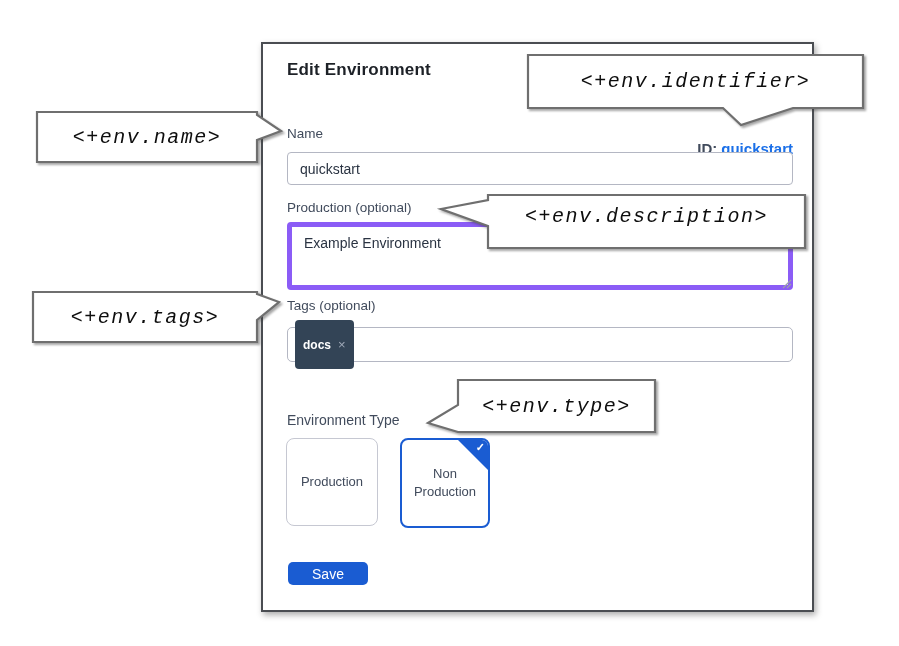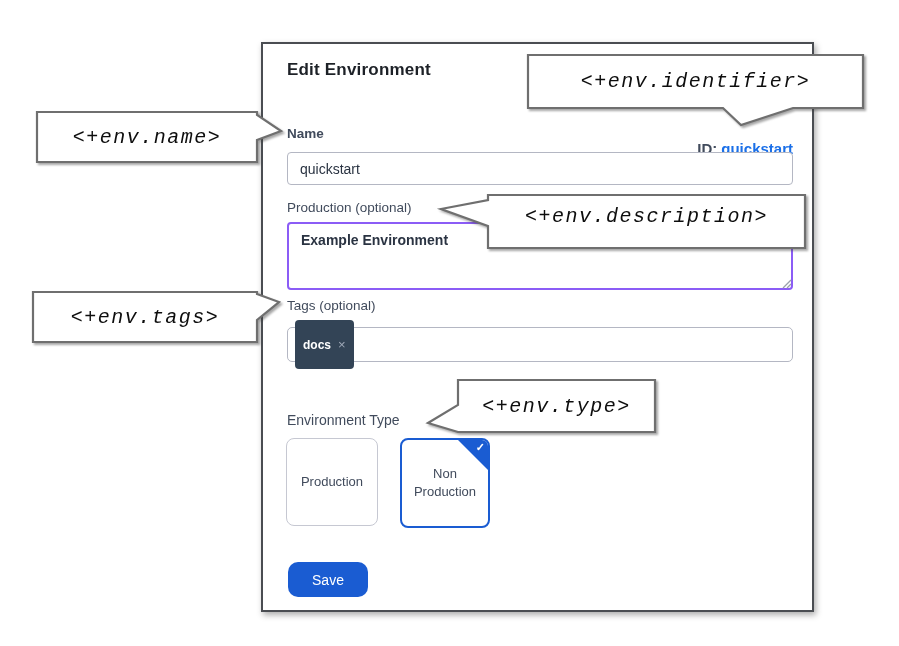--- a/index.html
+++ b/index.html
@@ -16,42 +16,42 @@
     box-shadow:2px 3px 6px rgba(40,40,40,.38);
   }
   .dialog-title {
     position:absolute; left:24px; top:16px;
     font-size:17px; font-weight:700; color:#1d2127; letter-spacing:.2px;
   }
   .field-label {
     position:absolute; left:24px;
     font-size:13.5px; font-weight:500; color:#414b5c;
   }
-  .lbl-name { top:82px;font-weight:bold; }
+  .lbl-name { top:82px; }
   .lbl-desc { top:156px; }
   .lbl-tags { top:254px; }
   .lbl-type { top:368px; font-size:14px; }
 
   .id-row {
     position:absolute; right:19px; top:96px;
     font-size:15px; font-weight:700; color:#414b5c;
   }
   .id-row a { color:#1a6fe8; text-decoration:none; margin-left:4px; cursor:pointer; }
 
   .text-input {
     position:absolute; left:24px; top:108px; width:506px; height:33px;
     border:1px solid #b4b7c3; border-radius:4px; background:#fff;
     padding:0 12px; font-family:"Liberation Sans",sans-serif;
     font-size:14px; font-weight:500; color:#2a3342; outline:none;
   }
   .desc-area {
     position:absolute; left:24px; top:178px; width:506px; height:68px;
-    border:2px solid #8b5cf6; border-radius:4px; background:#fff;
+    border:5px solid #8b5cf6; border-radius:4px; background:#fff;
     padding:8px 12px; font-family:"Liberation Sans",sans-serif;
-    font-size:14px; font-weight:700; color:#2a3342;
+    font-size:14px; font-weight:400; color:#2a3342;
     resize:none; outline:none; overflow:hidden;
   }
   .resize-grip { position:absolute; left:518px; top:234px; width:11px; height:11px; }
   .resize-grip line { stroke:#9aa0ab; stroke-width:1.3; }
 
   .tags-box {
     position:absolute; left:24px; top:283px; width:506px; height:35px;
     border:1px solid #b4b7c3; border-radius:5px; background:#fff;
     display:flex; align-items:center; padding:0 7px; cursor:text;
   }
@@ -74,22 +74,22 @@
     position:absolute; overflow:hidden;
   }
   .card-nonprod .label { padding:0 6px; }
   .corner-fold { position:absolute; top:-1px; right:-1px; width:32px; height:32px; }
   .corner-check {
     position:absolute; top:0px; right:3px; color:#ffffff;
     font-size:11px; font-weight:700; z-index:2;
   }
 
   .save-btn {
-    position:absolute; left:25px; top:518px; width:80px; height:35px;
-    background:#1a5cd2; border:none; border-radius:10px;
+    position:absolute; left:25px; top:518px; width:80px; height:23px;
+    background:#1a5cd2; border:none; border-radius:5px;
     color:#ffffff; font-family:"Liberation Sans",sans-serif;
     font-size:14px; font-weight:500; cursor:pointer;
   }
 
   
   .callout-layer {
     position:absolute; left:0; top:0; width:899px; height:646px;
     z-index:5; pointer-events:none;
   }
   .callout-layer path {

